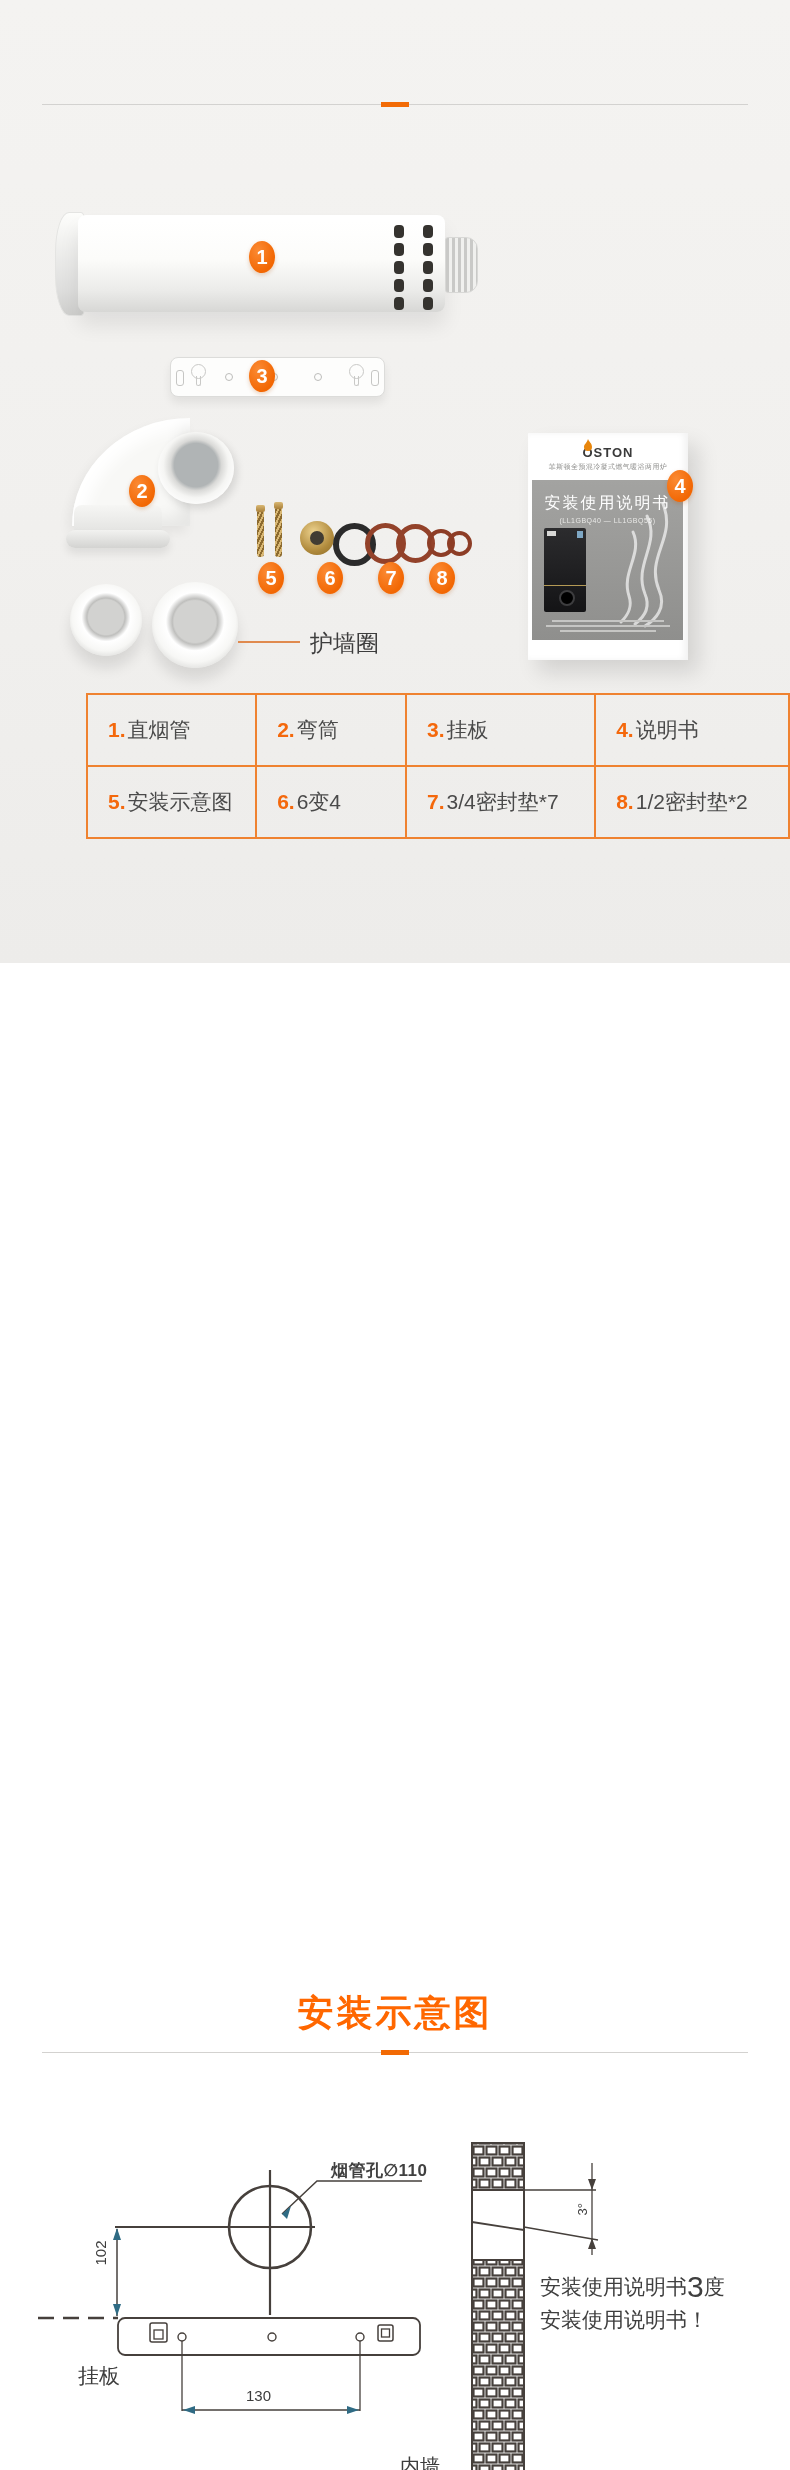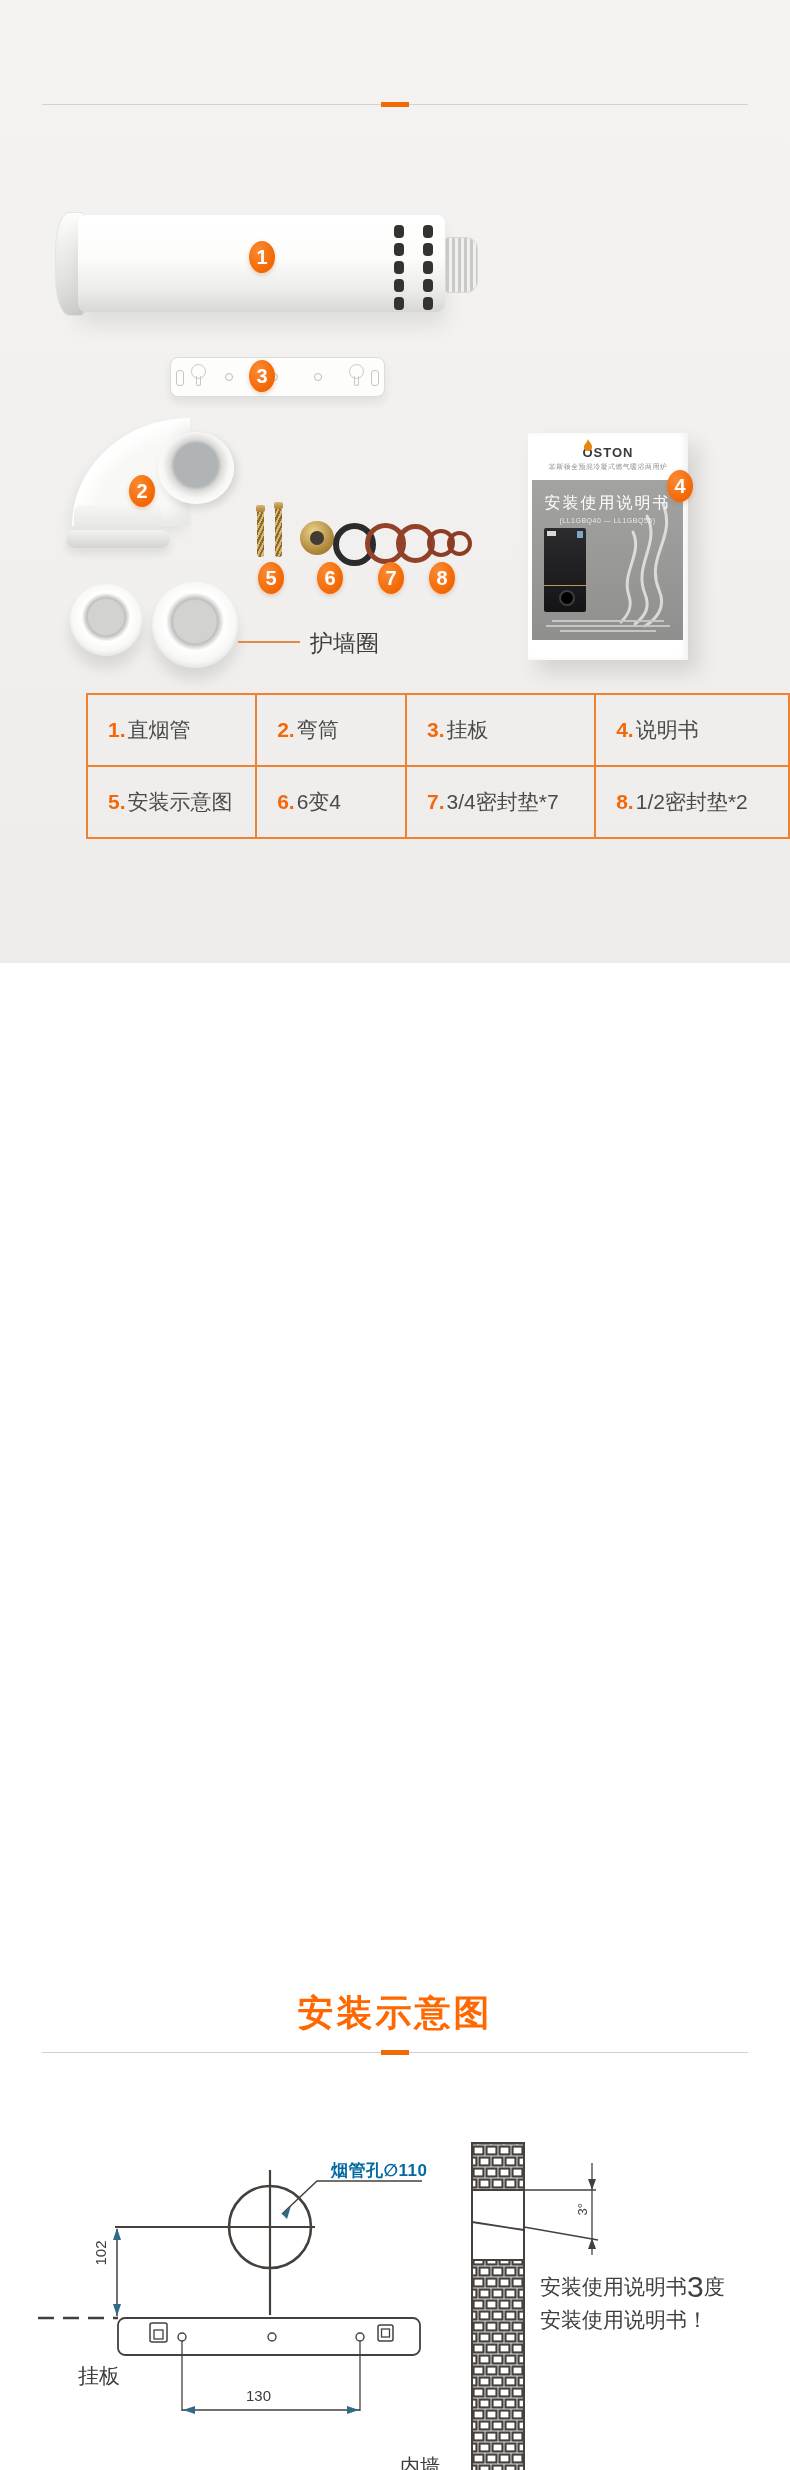--- a/index.html
+++ b/index.html
@@ -99,21 +99,21 @@
   
   .ptable{position:absolute;left:86px;top:693px;border-collapse:collapse;padding-left:44px;}
   .ptable td{border:2px solid #ef8230;height:70px;padding:0 0 0 20px;vertical-align:middle;
              font-size:21px;color:#4a4a4a;white-space:nowrap;}
   .ptable .num{color:#f4680c;font-weight:700;margin-right:2px;}
 
   
   .sec2{position:absolute;left:0;top:963px;width:790px;height:1507px;background:#fff;}
   .sec2 > *{position:absolute;}
   .dlabel{color:#3c3c3c;}
-  .lbl-hole{left:331px;top:1196px;font-size:17px;font-weight:700;color:#0369a1;letter-spacing:.5px;}
+  .lbl-hole{left:331px;top:1196px;font-size:17px;font-weight:700;color:#404040;letter-spacing:.5px;}
   .lbl-102{left:84px;top:1282px;width:32px;height:16px;font-size:15px;text-align:center;transform:rotate(-90deg);}
   .lbl-250{left:246px;top:1424px;font-size:15px;}
   .lbl-guaban{left:78px;top:1399px;font-size:21px;}
   .lbl-3deg{left:572px;top:1235px;width:20px;font-size:13px;transform:rotate(-90deg);}
   .note{left:540px;top:1312px;font-size:21px;color:#3f3f3f;display:flex;align-items:flex-end;line-height:24px;}
   .note .big{font-size:30px;line-height:24px;font-weight:500;}
   .note2{left:540px;top:1343px;font-size:21px;color:#3f3f3f;}
   .lbl-neiqiang{left:400px;top:1490px;font-size:20px;}
 </style>
 </head>

